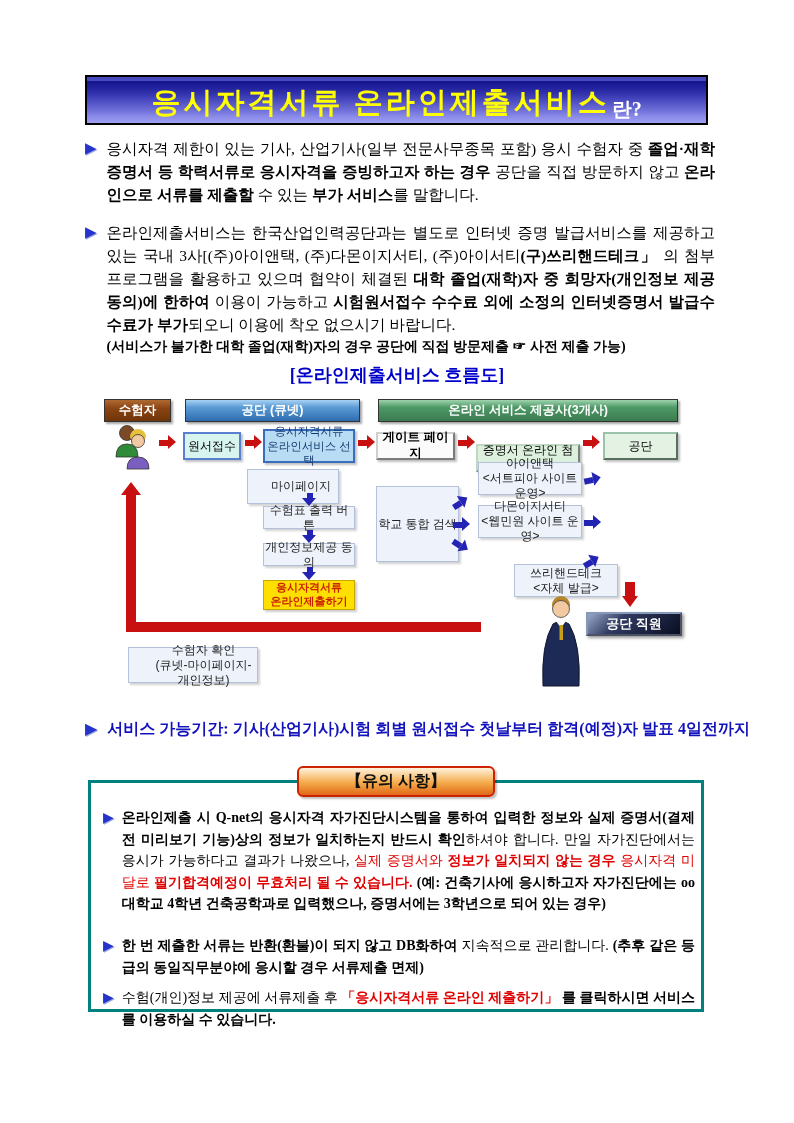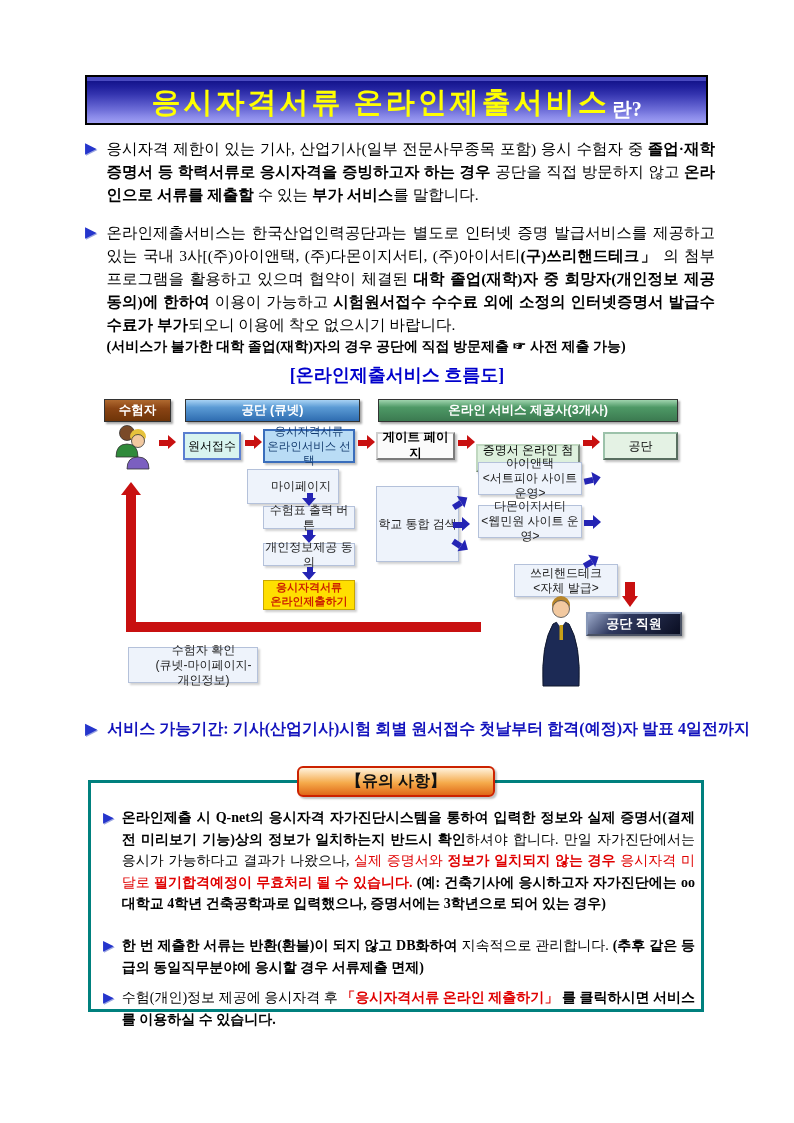--- a/index.html
+++ b/index.html
@@ -220,15 +220,15 @@
   <div class="nitem" id="nitem1">
     <span class="bullet">▶</span>
     <div class="ntext"><span class="seg-b">온라인제출 시 Q-net의 응시자격 자가진단시스템을 통하여 입력한 정보와 실제 증명서(결제 전 미리보기 기능)상의 정보가 일치하는지 반드시 확인</span><span>하셔야 합니다. 만일 자가진단에서는 응시가 가능하다고 결과가 나왔으나, </span><span class="seg-r">실제 증명서와 </span><span class="seg-r seg-b">정보가 일치되지 않는 경우</span><span class="seg-r"> 응시자격 미달로 </span><span class="seg-r seg-b">필기합격예정이 무효처리 될 수 있습니다.</span><span class="seg-b"> (예: 건축기사에 응시하고자 자가진단에는 oo대학교 4학년 건축공학과로 입력했으나, 증명서에는 3학년으로 되어 있는 경우)</span></div>
   </div>
   <div class="nitem" id="nitem2">
     <span class="bullet">▶</span>
     <div class="ntext"><span class="seg-b">한 번 제출한 서류는 반환(환불)이 되지 않고 DB화하여 </span><span>지속적으로 관리합니다. </span><span class="seg-b">(추후 같은 등급의 동일직무분야에 응시할 경우 서류제출 면제)</span></div>
   </div>
   <div class="nitem" id="nitem3">
     <span class="bullet">▶</span>
-    <div class="ntext"><span>수험(개인)정보 제공에 응시자격 후 </span><span class="seg-r seg-b">「응시자격서류 온라인 제출하기」</span><span> </span><span class="seg-b">를 클릭하시면 서비스를 이용하실 수 있습니다.</span></div>
+    <div class="ntext"><span>수험(개인)정보 제공에 서류제출 후 </span><span class="seg-r seg-b">「응시자격서류 온라인 제출하기」</span><span> </span><span class="seg-b">를 클릭하시면 서비스를 이용하실 수 있습니다.</span></div>
   </div>
 </div>
 
 </body></html>

